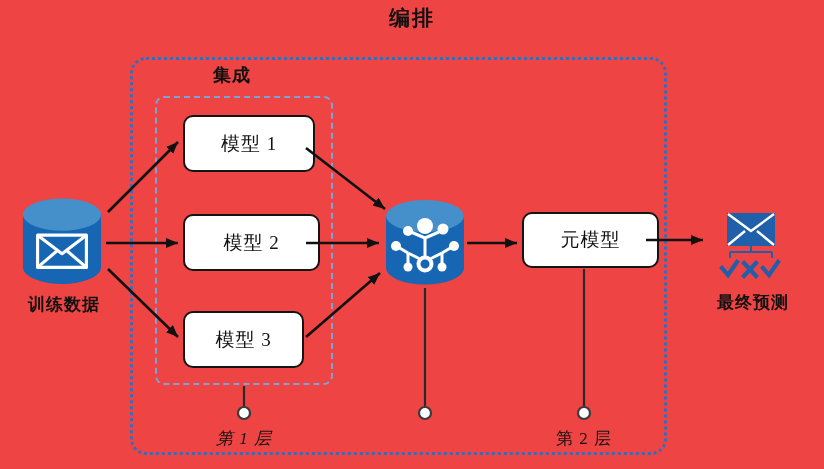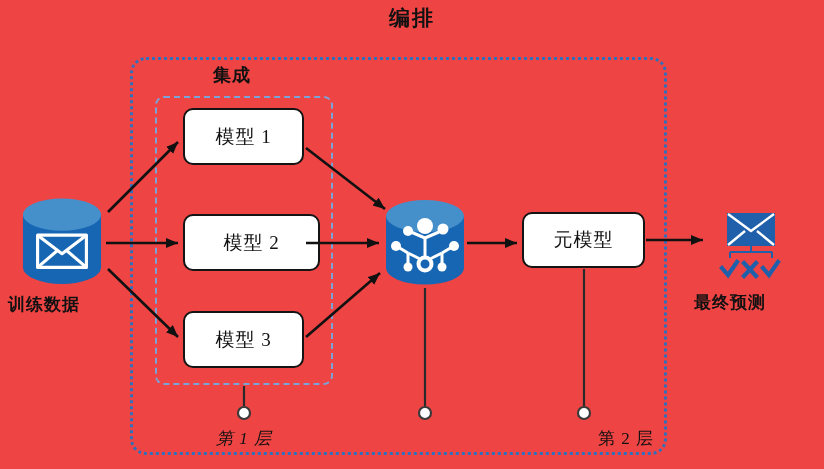--- a/index.html
+++ b/index.html
@@ -24,31 +24,31 @@
   .inner-box{
     left:155px;top:96px;width:178px;height:289px;
     border:2px dashed var(--inner-border,#7aa3d8);border-radius:9px;
     box-sizing:border-box;
   }
   .node{
     background:#fff;border:2.5px solid #141414;border-radius:10px;
     box-sizing:border-box;display:flex;align-items:center;justify-content:center;
     font-size:19px;letter-spacing:1px;
   }
-  .m1{left:183px;top:108px;width:121px;height:57px;}
+  .m1{left:183px;top:115px;width:132px;height:57px;}
   .m2{left:183px;top:214px;width:137px;height:57px;}
   .m3{left:183px;top:311px;width:121px;height:57px;}
-  .meta{left:522px;top:212px;width:123px;height:56px;}
-  .caption{font-size:17px;font-weight:700;text-align:left;letter-spacing:1px;}
+  .meta{left:522px;top:212px;width:137px;height:56px;}
+  .caption{font-size:17px;font-weight:700;text-align:center;letter-spacing:1px;}
   .train-cap{left:8px;top:293px;width:112px;}
   .final-cap{left:694px;top:291px;width:118px;}
   .layer-cap{font-size:17px;font-weight:400;text-align:center;letter-spacing:1px;position:absolute;top:427px;}
   .l1{left:174px;width:140px;font-style:italic;}
   .l2{left:355px;width:140px;}
-  .l3{left:514px;width:140px;text-align:right;}
+  .l3{left:514px;width:140px;}
   .icon-train{left:21px;top:196px;}
   .icon-cluster{left:383px;top:198px;}
   .icon-mail{left:719px;top:210px;}
   svg.overlay{left:0;top:0;pointer-events:none;}
 </style>
 </head>
 <body>
 
 <div class="stage">
 

